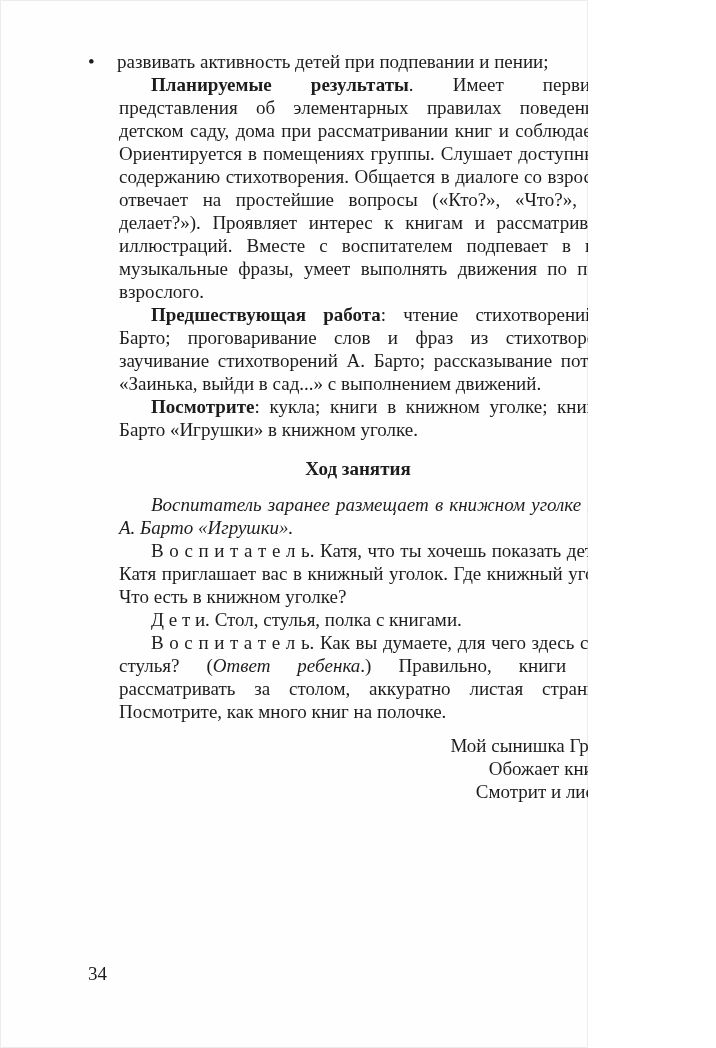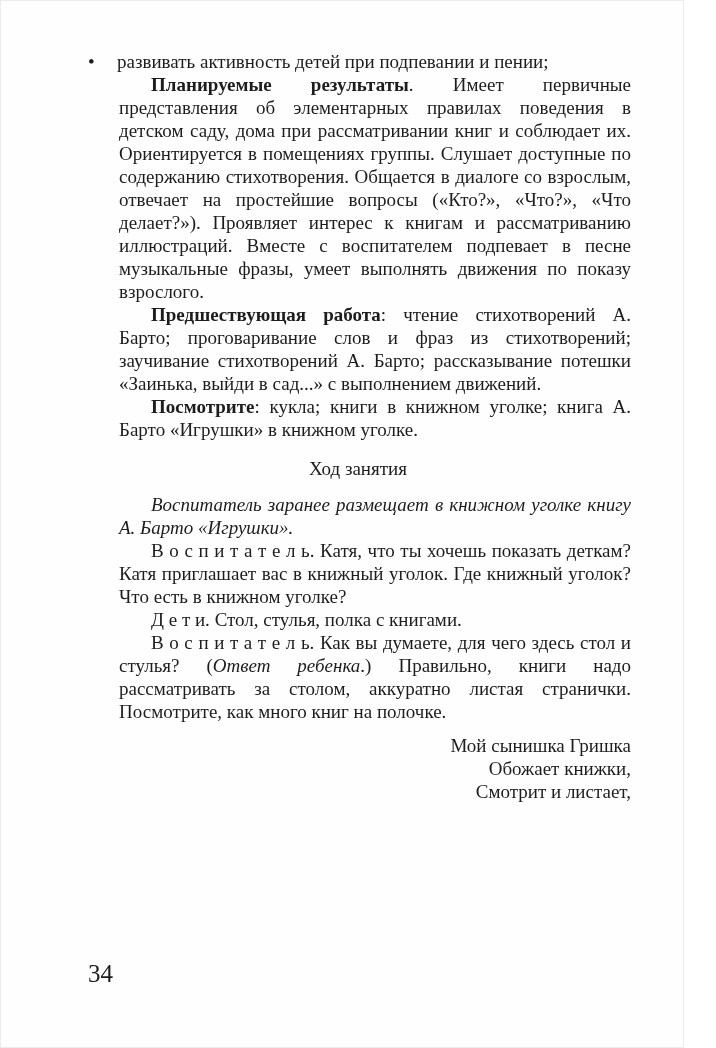--- a/index.html
+++ b/index.html
@@ -1,43 +1,43 @@
 <!DOCTYPE html>
 <html lang="ru"><head>
 <meta charset="utf-8">
 <style>
   html, body { margin:0; padding:0; background:#ffffff; }
   .page {
     position:relative;
-    width:684px; height:1048px;
+    width:588px; height:1048px;
     background:#fefefe;
     box-shadow: inset 0 0 0 1px #ececec;
     font-family:"Liberation Serif", serif;
     color:#1d1d1d;
     overflow:hidden;
   }
   .content {
     position:absolute; left:85px; top:50px; width:546px;
     font-size:19px; line-height:23px;
     text-align:justify;
   }
   .para { margin:0; padding:0; }
   .indent { text-indent:32px;margin-left:34px; }
   .bullet { text-indent:0; }
   .bullet .marker { display:inline-block; width:32px; padding-left:3px; box-sizing:border-box; }
   .label { font-weight:bold; }
   .stage { font-style:italic; }
   .heading {
-    font-size:19px; font-weight:normal; text-align:center;
+    font-size:19px; font-weight:bold; text-align:center;
     margin:16px 0 13px 0; text-indent:0;
   }
   .verse { margin:11px 0 0 158px; text-align:right; }
   .page-number {
     position:absolute; left:88px; top:962px;
-    font-size:25px; line-height:23px;
+    font-size:19px; line-height:23px;
   }
 </style>
 </head>
 <body>
 
 <div class="page">
   <div class="content">
 
     <p class="para bullet"><span class="marker">•</span><span>развивать активность детей при подпевании и пении;</span></p>
 

